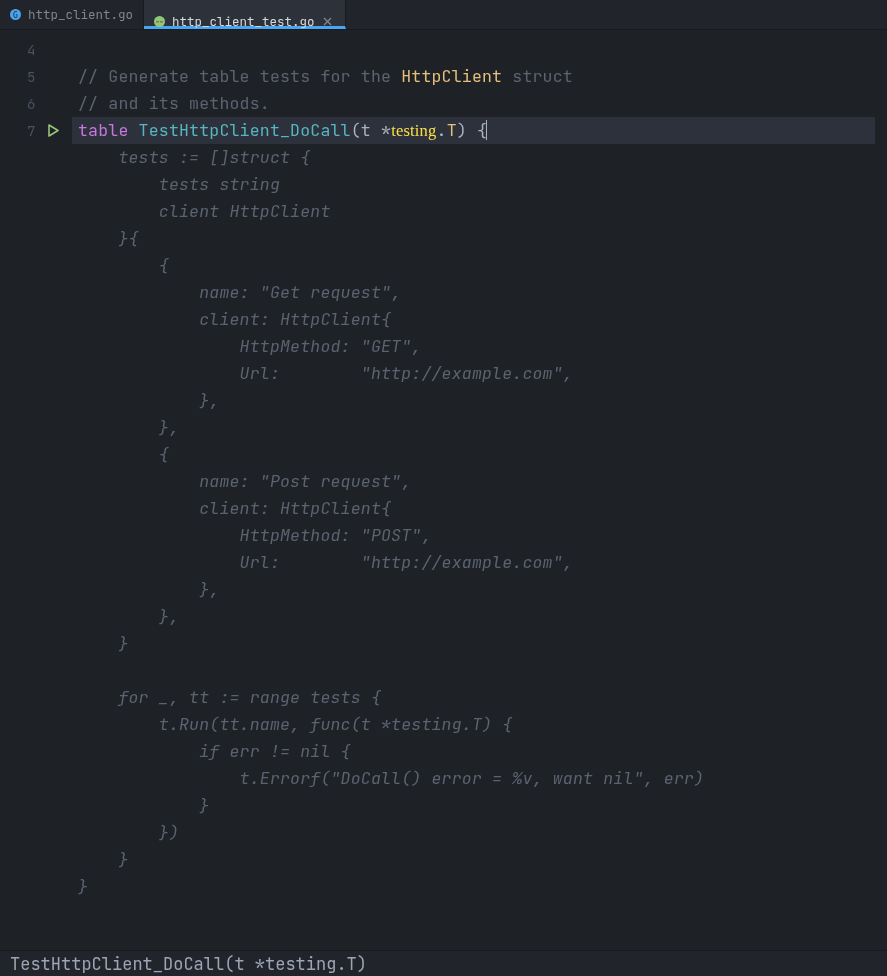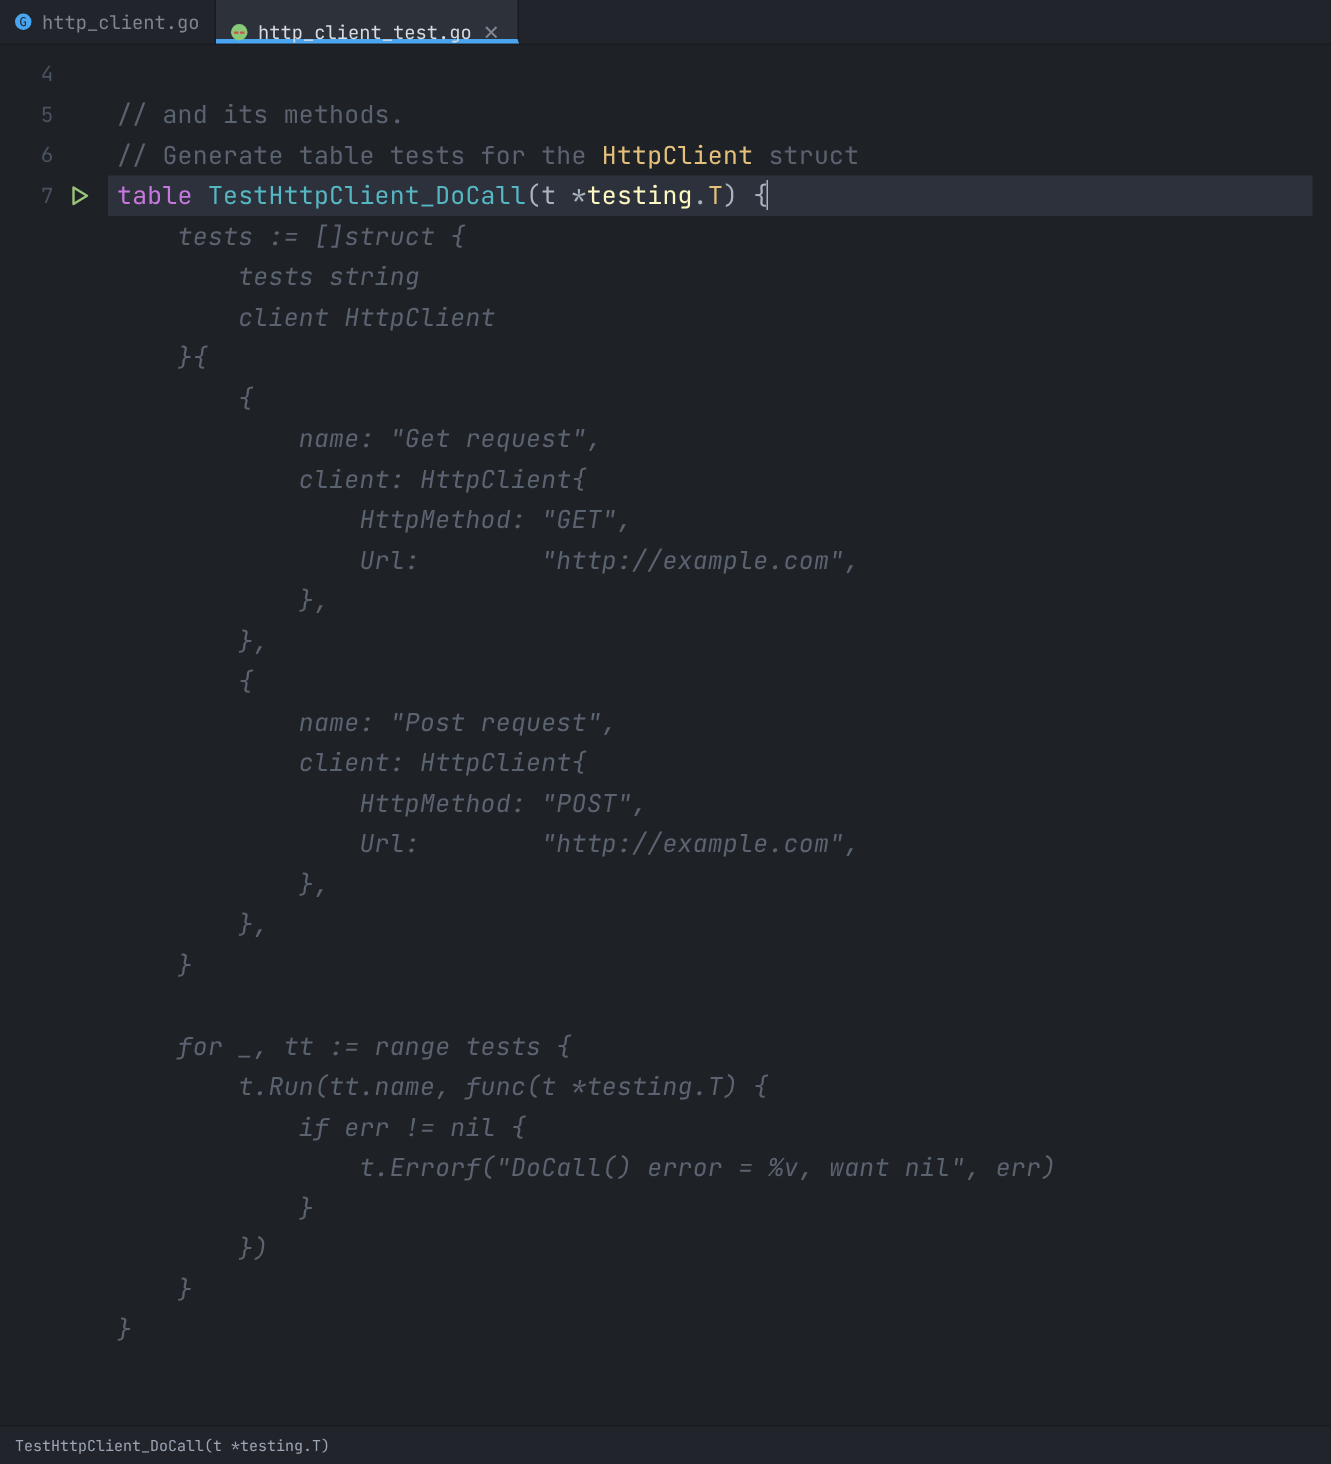--- a/index.html
+++ b/index.html
@@ -106,33 +106,33 @@
     vertical-align:middle;
     margin-left:-1px;
     position:relative; top:-1px;
   }
 
   
   .c-comment { color:#5c6370; font-style: normal; }
   .c-struct  { color:#e5c07b; }
   .c-key     { color:#c678dd; }
   .c-func    { color:#56b6c2; }
-  .c-testing { color:#fef9c3; }
+  .c-testing { color:#fde047;font-family:Liberation Serif, serif; }
   .c-type-t  { color:#e5c07b; }
   .c-plain   { color:#abb2bf; }
   .c-suggest { color:#5c6370; font-style: italic; }
 
   .statusbar {
     height: 26px;
     background: #21252b;
     display:flex;
     align-items:center;
     padding: 0 10px;
     color:#9da5b4;
-    font-size: 10px;
+    font-size: 17px;
     border-top:1px solid #181a1f;
   }
 
   .scrollbar-right {
     position:absolute;
     top:30px; right:0;
     width:12px; height:920px;
     background: #1e2227;
   }
 </style>
@@ -185,22 +185,22 @@
       <span class="gutter-icon run-icon">
         <svg width="13" height="13" viewBox="0 0 13 13">
             <path d="M2 1 L11 6.5 L2 12 Z" fill="none" stroke="#98c379" stroke-width="1.6" stroke-linejoin="round"></path>
           </svg>
       </span>
     </div>
   </div>
 
   <div class="code">
     <div class="line"></div>
+    <div class="line"><span class="c-comment">// Generate table tests for the </span><span class="c-struct">HttpClient</span><span class="c-comment"> struct</span></div>
     <div class="line"><span class="c-comment">// and its methods.</span></div>
-    <div class="line"><span class="c-comment">// Generate table tests for the </span><span class="c-struct">HttpClient</span><span class="c-comment"> struct</span></div>
     <div class="line highlight"><span class="c-key">table </span><span class="c-func">TestHttpClient_DoCall</span><span class="c-plain">(t *</span><span class="c-testing">testing</span><span class="c-plain">.</span><span class="c-type-t">T</span><span class="c-plain">) {</span><span class="caret"></span></div>
 
     <div id="suggestion-block">
         <div class="line"><span class="c-suggest">    tests := []struct {</span></div>
         <div class="line"><span class="c-suggest">        tests string</span></div>
         <div class="line"><span class="c-suggest">        client HttpClient</span></div>
         <div class="line"><span class="c-suggest">    }{</span></div>
         <div class="line"><span class="c-suggest">        {</span></div>
         <div class="line"><span class="c-suggest">            name: "Get request",</span></div>
         <div class="line"><span class="c-suggest">            client: HttpClient{</span></div>

